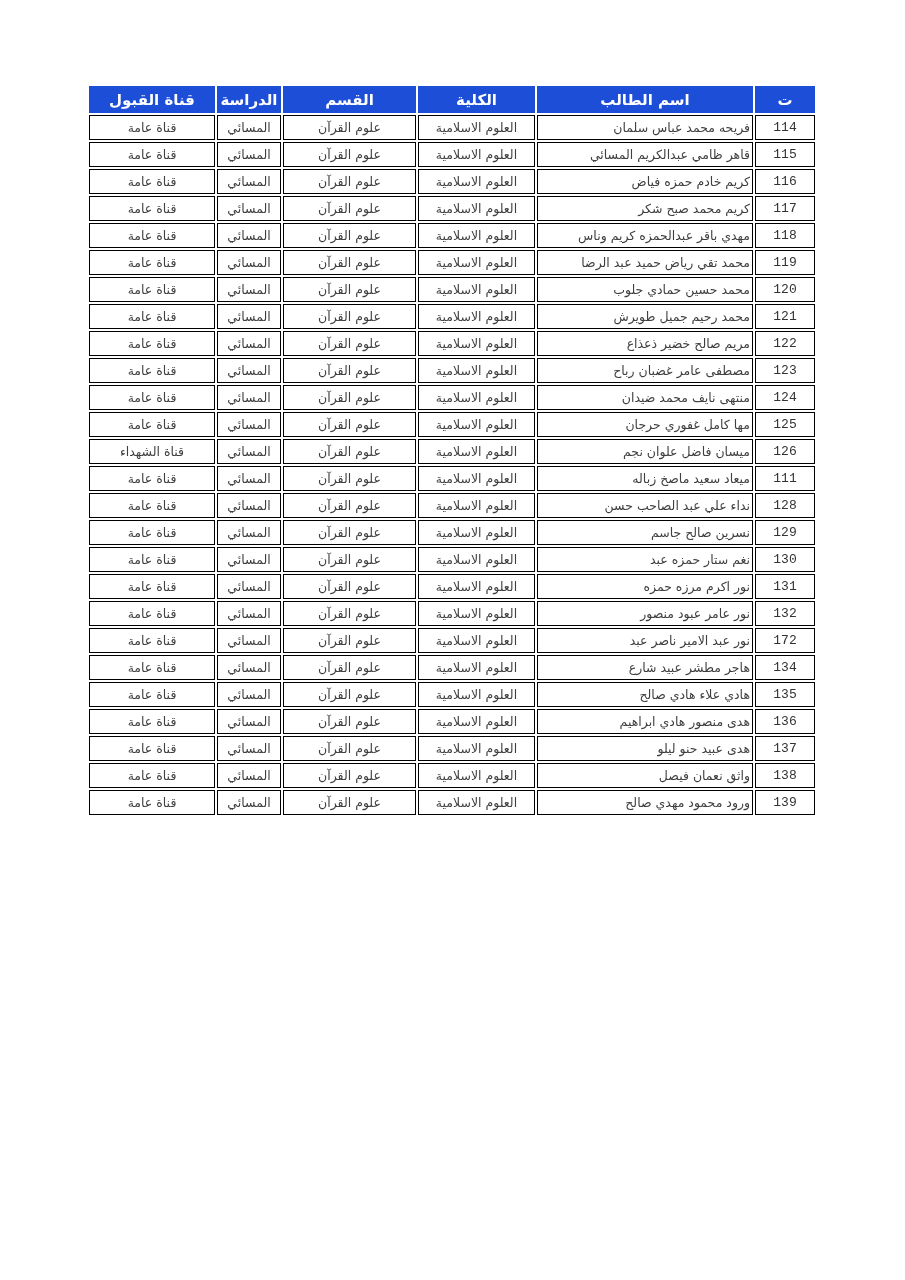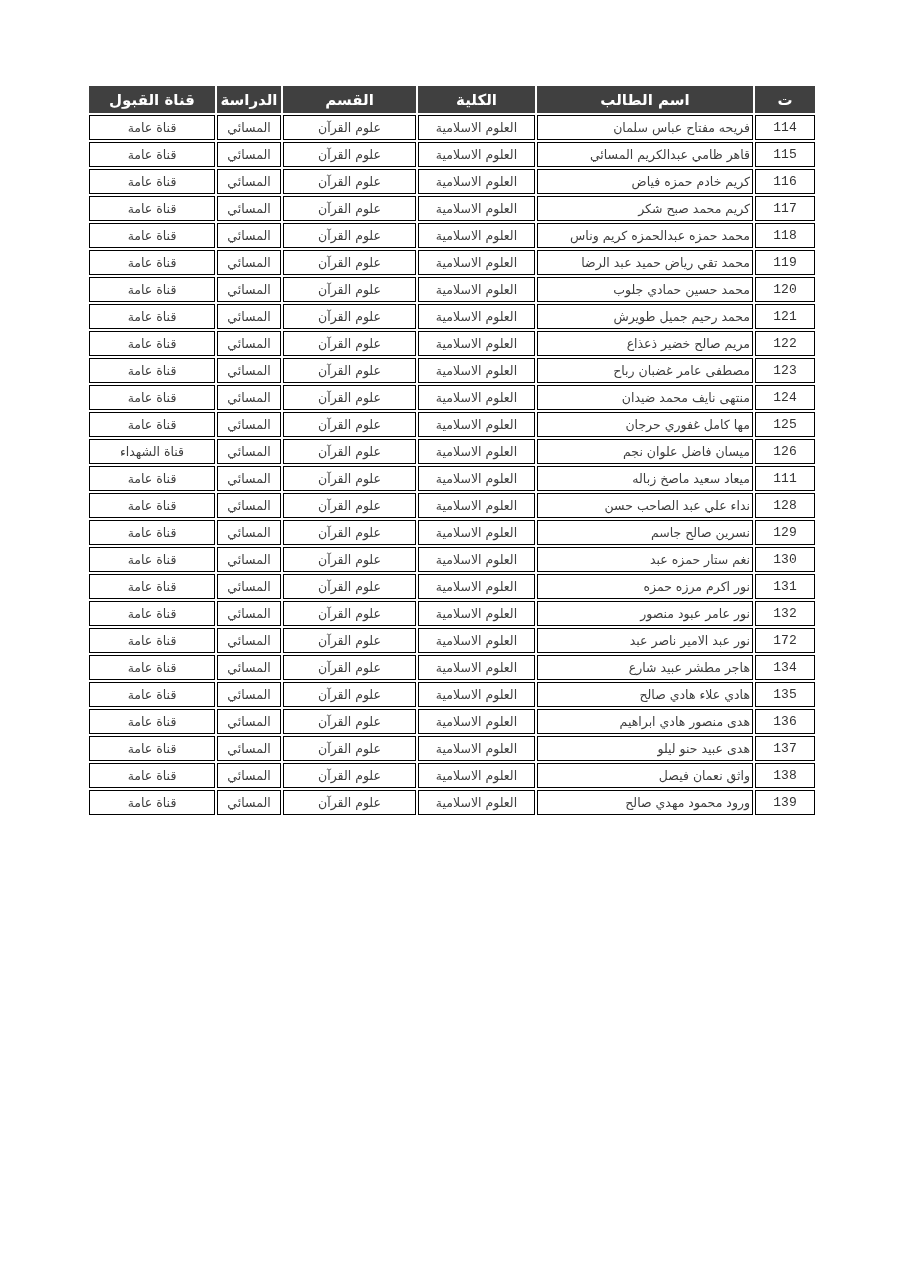--- a/index.html
+++ b/index.html
@@ -19,21 +19,21 @@
     top: 84px;
     left: 87px;
   }
   table.student-table {
     border-collapse: separate;
     border-spacing: 2px;
     direction: rtl;
     table-layout: fixed;
   }
   table.student-table th {
-    background: #404040;
+    background: #1d4ed8;
     color: #ffffff;
     font-weight: bold;
     font-size: 15px;
     height: 27px;
     text-align: center;
     padding: 0 2px;
     border: none;
     overflow: hidden;
     white-space: nowrap;
   }
@@ -83,21 +83,21 @@
         <th>اسم الطالب</th>
         <th>الكلية</th>
         <th>القسم</th>
         <th>الدراسة</th>
         <th>قناة القبول</th>
       </tr>
     </thead>
     <tbody>
         <tr>
           <td class="col-no">114</td>
-          <td class="col-name">فريحه مفتاح عباس سلمان</td>
+          <td class="col-name">فريحه محمد عباس سلمان</td>
           <td class="col-college">العلوم الاسلامية</td>
           <td class="col-dept">علوم القرآن</td>
           <td class="col-study">المسائي</td>
           <td class="col-channel">قناة عامة</td>
         </tr>
         <tr>
           <td class="col-no">115</td>
           <td class="col-name">قاهر ظامي عبدالكريم المسائي</td>
           <td class="col-college">العلوم الاسلامية</td>
           <td class="col-dept">علوم القرآن</td>
@@ -115,21 +115,21 @@
         <tr>
           <td class="col-no">117</td>
           <td class="col-name">كريم محمد صبح شكر</td>
           <td class="col-college">العلوم الاسلامية</td>
           <td class="col-dept">علوم القرآن</td>
           <td class="col-study">المسائي</td>
           <td class="col-channel">قناة عامة</td>
         </tr>
         <tr>
           <td class="col-no">118</td>
-          <td class="col-name">محمد حمزه عبدالحمزه كريم وناس</td>
+          <td class="col-name">مهدي باقر عبدالحمزه كريم وناس</td>
           <td class="col-college">العلوم الاسلامية</td>
           <td class="col-dept">علوم القرآن</td>
           <td class="col-study">المسائي</td>
           <td class="col-channel">قناة عامة</td>
         </tr>
         <tr>
           <td class="col-no">119</td>
           <td class="col-name">محمد تقي رياض حميد عبد الرضا</td>
           <td class="col-college">العلوم الاسلامية</td>
           <td class="col-dept">علوم القرآن</td>

